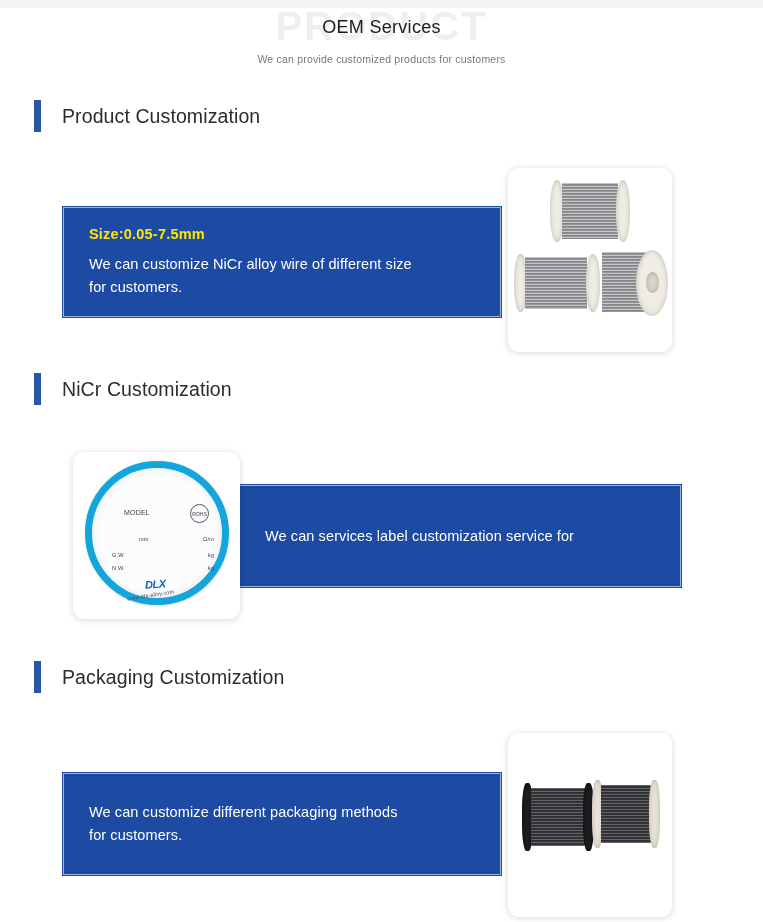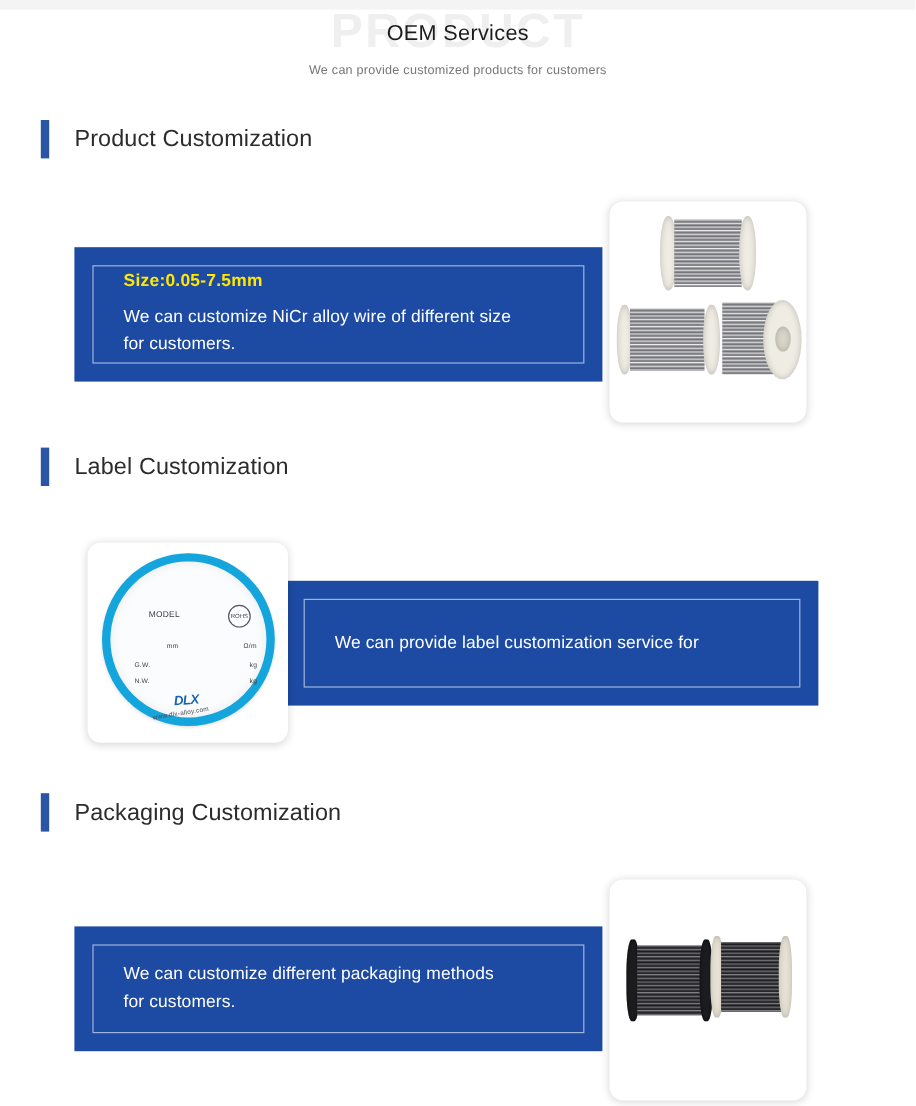--- a/index.html
+++ b/index.html
@@ -81,21 +81,21 @@
     font-size: 19.5px;
     color: #2c2c2c;
     letter-spacing: 0.1px;
     white-space: nowrap;
   }
 
   
   .blue-box {
     position: absolute;
     background: #1d4ba3;
-    padding: 15px;
+    padding: 1px;
   }
   .blue-box-inner {
     width: 100%;
     height: 100%;
     border: 1px solid #9db4da;
     display: flex;
     flex-direction: column;
     justify-content: center;
     padding: 0 25px;
   }
@@ -239,26 +239,26 @@
 
     <div class="spool" style="left:94px; top:82px; width:66px; height:66px;">
       <div class="barrel" style="left:0; top:2px; width:44px; height:60px;"></div>
       <div class="flange" style="left:34px; top:0; width:32px; height:66px; border-radius:50%;"></div>
       <div class="flange" style="left:44px; top:22px; width:13px; height:21px; background:#d9d5c9; border-radius:50%;"></div>
     </div>
   </div>
 
   <div class="section-head" style="top:373px;">
     <div class="accent-bar"></div>
-    <div class="section-title">Label Customization</div>
+    <div class="section-title">NiCr Customization</div>
   </div>
 
   <div class="blue-box" style="left:238px; top:484px; width:444px; height:104px;">
     <div class="blue-box-inner">
-      <div class="box-text">We can provide label customization service for</div>
+      <div class="box-text">We can services label customization service for</div>
     </div>
   </div>
 
   <div class="photo-card" style="left:73px; top:452px; width:167px; height:167px;">
     <div class="round-label" style="left:12px; top:9px; width:144px; height:144px;">
       <span class="lbl-txt" style="left:32px; top:41px; font-size:7px;">MODEL</span>
       <div class="rohs" style="left:98px; top:36px;">
         <span>ROHS</span>
       </div>
       <span class="lbl-txt" style="left:47px; top:68px;">mm</span>

